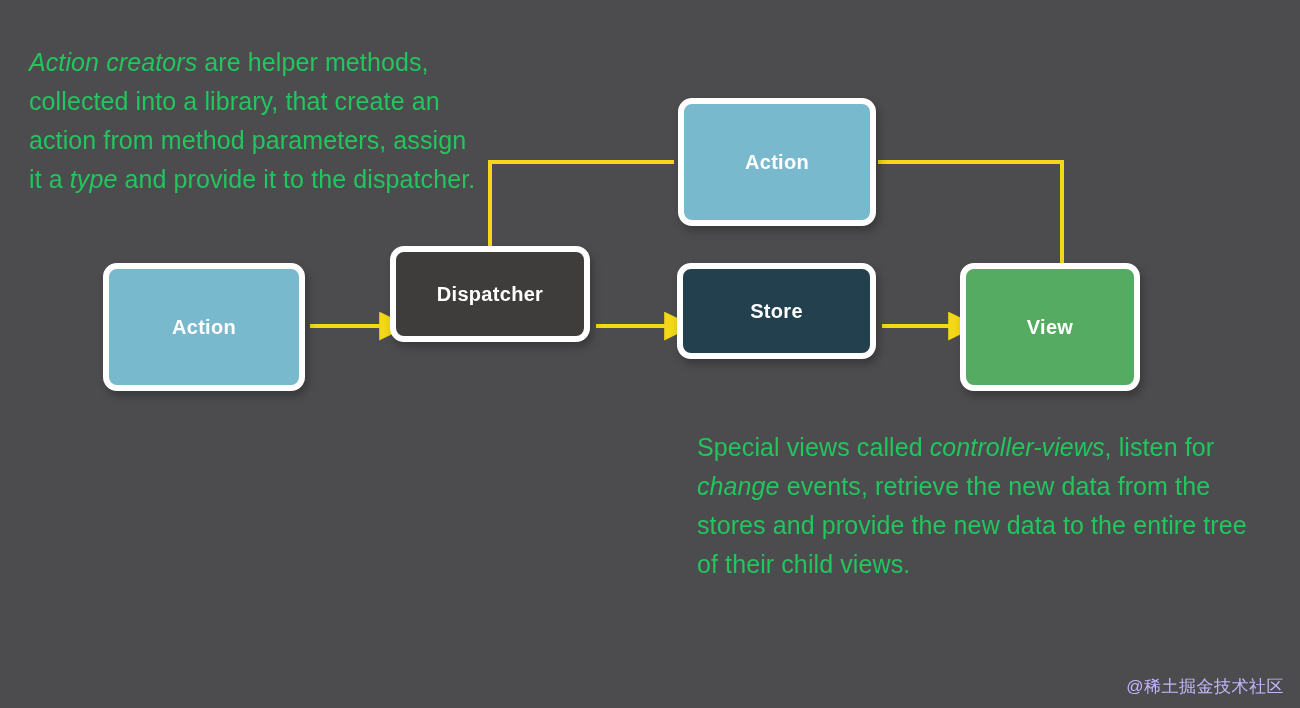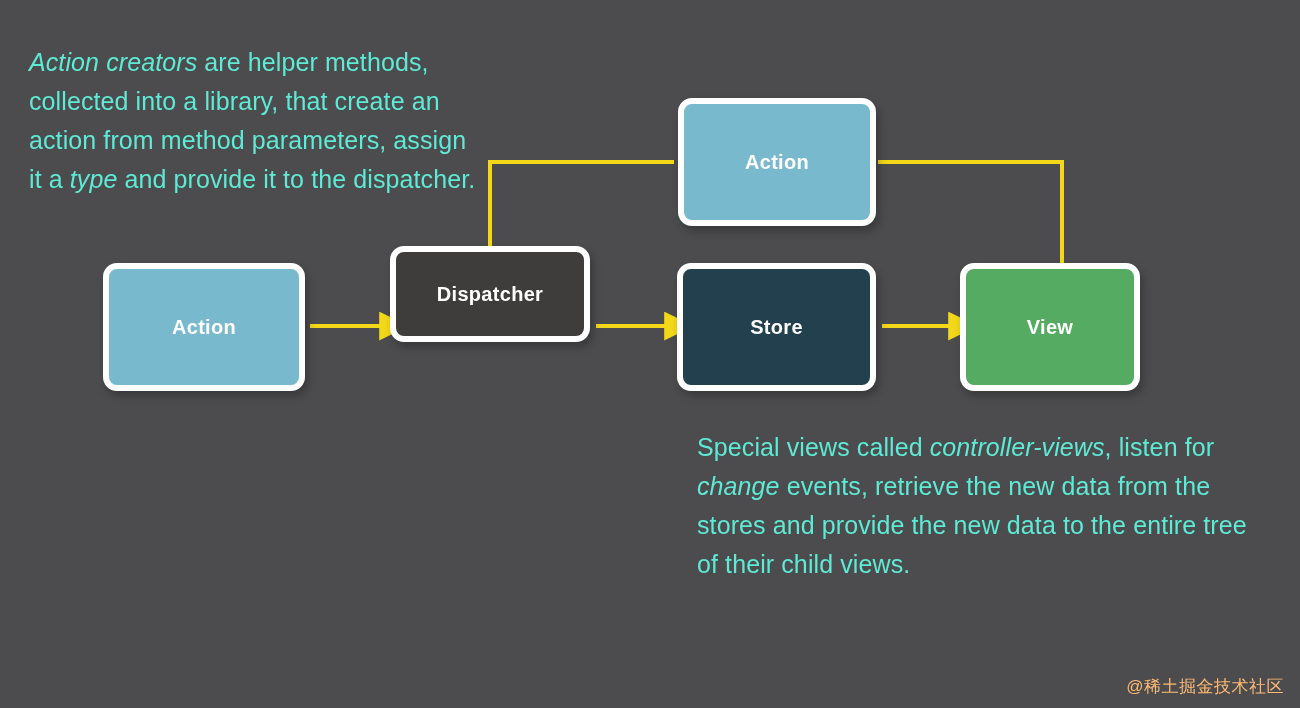--- a/index.html
+++ b/index.html
@@ -14,21 +14,21 @@
     height: 708px;
     background: #4c4c4e;
     overflow: hidden;
     font-family: "Liberation Sans", sans-serif;
     -webkit-font-smoothing: antialiased;
   }
 
   
   .prose {
     position: absolute;
-    color: #5eead4;
+    color: #22c55e;
     font-size: 25px;
     line-height: 39px;
     letter-spacing: 0.1px;
     font-weight: 400;
   }
   .prose em { font-style: italic; }
   .prose p { margin: 0; }
   .prose p + p { margin-top: 10px; text-align: right; }
 
   #note-action-creators { left: 29px;  top: 43px;  width: 455px; }
@@ -49,38 +49,38 @@
     font-weight: 600;
     letter-spacing: 0.3px;
     box-shadow: 3px 5px 9px rgba(0,0,0,0.26);
     z-index: 3;
   }
   .node-label { pointer-events: none; }
 
   #node-action-left  { left: 103px; top: 263px; width: 202px; height: 128px; background: #79b9cd; }
   #node-action-top   { left: 678px; top: 98px;  width: 198px; height: 128px; background: #79b9cd; }
   #node-dispatcher   { left: 390px; top: 246px; width: 200px; height: 96px; background: #3f3d3c; }
-  #node-store        { left: 677px; top: 263px; width: 199px; height: 128px; background: #23404f; }
+  #node-store        { left: 677px; top: 263px; width: 199px; height: 96px; background: #23404f; }
   #node-view         { left: 960px; top: 263px; width: 180px; height: 128px; background: #56ab62; }
 
   
   #wires {
     position: absolute;
     left: 0; top: 0;
     width: 1300px;
     height: 708px;
     z-index: 1;
   }
 
   
   #watermark {
     position: absolute;
     right: 16px;
     bottom: 10px;
-    color: #fdba74;
+    color: #c4b5fd;
     font-size: 17px;
     letter-spacing: 0.5px;
     z-index: 4;
   }
 </style>
 </head>
 <body>
 
 <div id="canvas">
 

